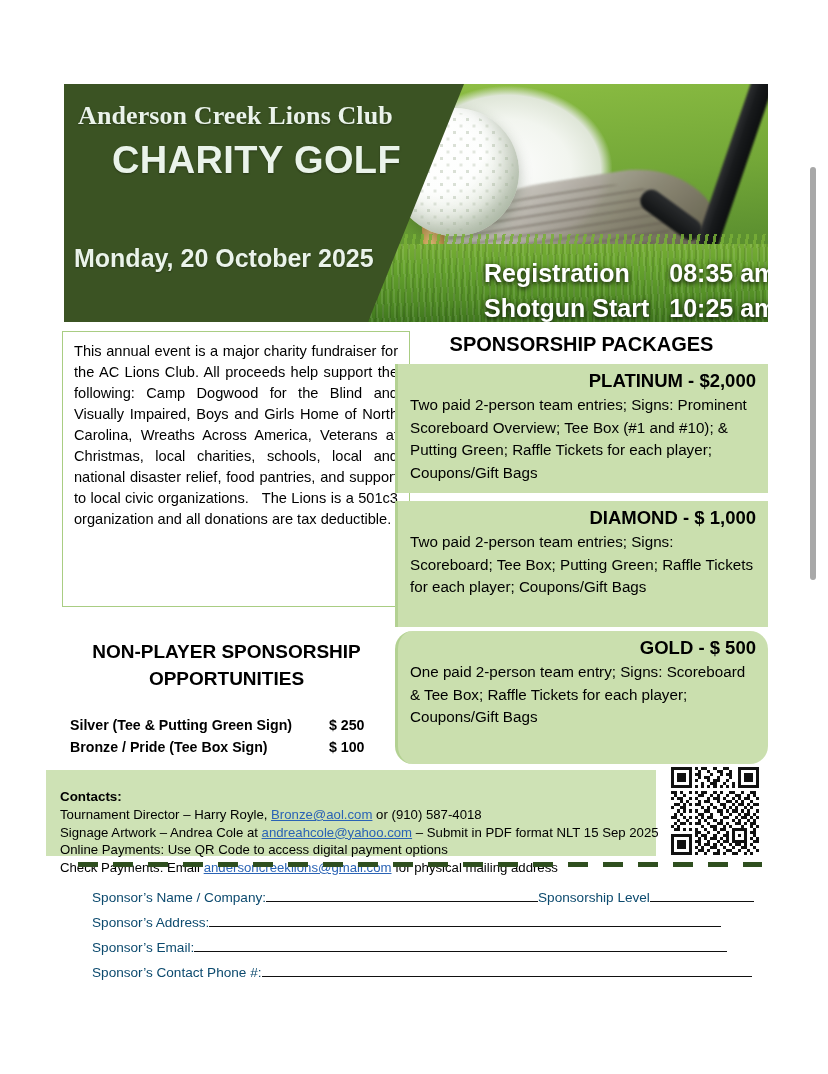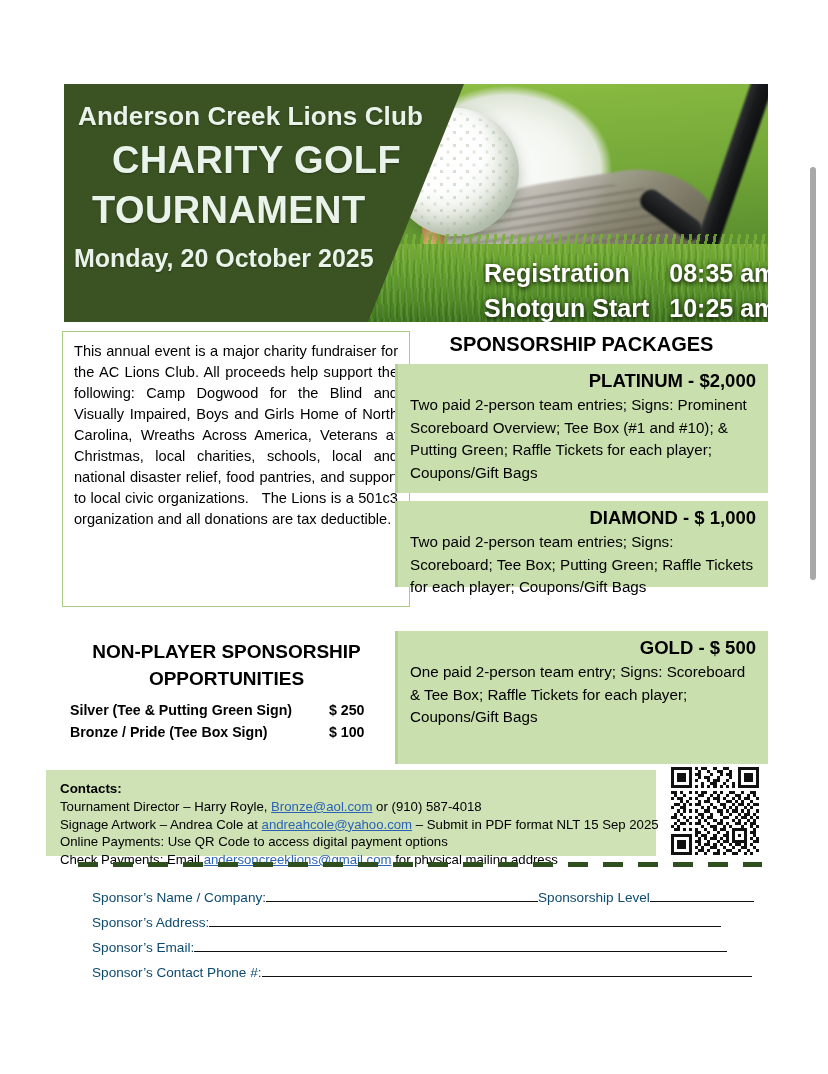--- a/index.html
+++ b/index.html
@@ -151,20 +151,21 @@
   #banner-texts {
     position: absolute; left: 0; top: 0;
     width: 400px; height: 238px;
     color: #eaf3ea;
   }
   .bnr-line1 {
     position:absolute; left:14px; top:17px;
     font-size: 26px; font-weight: 700; letter-spacing: .1px;
     white-space: nowrap;
     text-shadow: 0 1px 2px rgba(0,0,0,.35);
+    font-family: Liberation Serif, serif;
   }
   .bnr-line2 {
     position:absolute; left:48px; top:55px;
     font-size: 38px; font-weight: 700; letter-spacing: .4px;
     white-space: nowrap;
     text-shadow: 0 1px 2px rgba(0,0,0,.35);
   }
   .bnr-line3 {
     position:absolute; left:28px; top:105px;
     font-size: 38px; font-weight: 700; letter-spacing: .4px;
@@ -211,21 +212,21 @@
     width: 329px;
   }
   #nonplayer-title {
     text-align: center;
     font-size: 19px;
     font-weight: 700;
     line-height: 27px;
     color: #000;
   }
   #nonplayer-rows {
-    margin-top: 7px;
+    margin-top: 22px;
     padding-left: 8px;
     font-size: 14.2px;
     font-weight: 700;
     color: #000;
   }
   #nonplayer-rows table { border-collapse: collapse; width: 100%; }
   #nonplayer-rows td { padding: 1px 0; line-height: 20px; }
   #nonplayer-rows td.price { text-align: left; width: 76px; padding-left: 14px; }
 
   
@@ -246,30 +247,30 @@
   }
   .pkg-name {
     text-align: right;
     font-size: 18.5px; font-weight: 700; color: #000;
     margin-bottom: 2px;
   }
   .pkg-desc {
     font-size: 15.2px; line-height: 22.5px; color: #000;
   }
   #pkg-platinum { top: 364px; height: 129px; }
-  #pkg-diamond  { top: 501px; height: 86px; }
-  #pkg-gold     { top: 631px; height: 133px; }
+  #pkg-diamond  { top: 501px; height: 126px; }
+  #pkg-gold     { top: 631px; height: 133px; border-radius: 18px; }
 
   
   #contacts {
     position: absolute;
     left: 46px; top: 770px;
     width: 610px; height: 86px;
     background: #cee2b5;
-    padding: 10px 0 0 14px;
+    padding: 18px 0 0 14px;
   }
   #contacts-title {
     font-size: 13.4px; font-weight: 700; color: #000; line-height: 18px;
   }
   .contact-line {
     font-size: 13.2px; color: #000; line-height: 17.6px; white-space: nowrap;
   }
   .link {
     color: #2a63b5; text-decoration: underline;
   }
@@ -330,21 +331,20 @@
       </div>
       <div id="grass-top-fringe"></div>
       <div id="grass"></div>
     </div>
 
     <div id="banner-darkpanel"></div>
 
     <div id="banner-texts">
       <div class="bnr-line1">Anderson Creek Lions Club</div>
       <div class="bnr-line2">CHARITY GOLF</div>
-      <div class="bnr-line3">TOURNAMENT</div>
       <div class="bnr-line4">Monday, 20 October 2025</div>
     </div>
 
     <div id="banner-times">
       <table>
         <tbody>
             <tr>
           <td class="lbl">Registration</td>
           <td>08:35 am</td>
         </tr>

